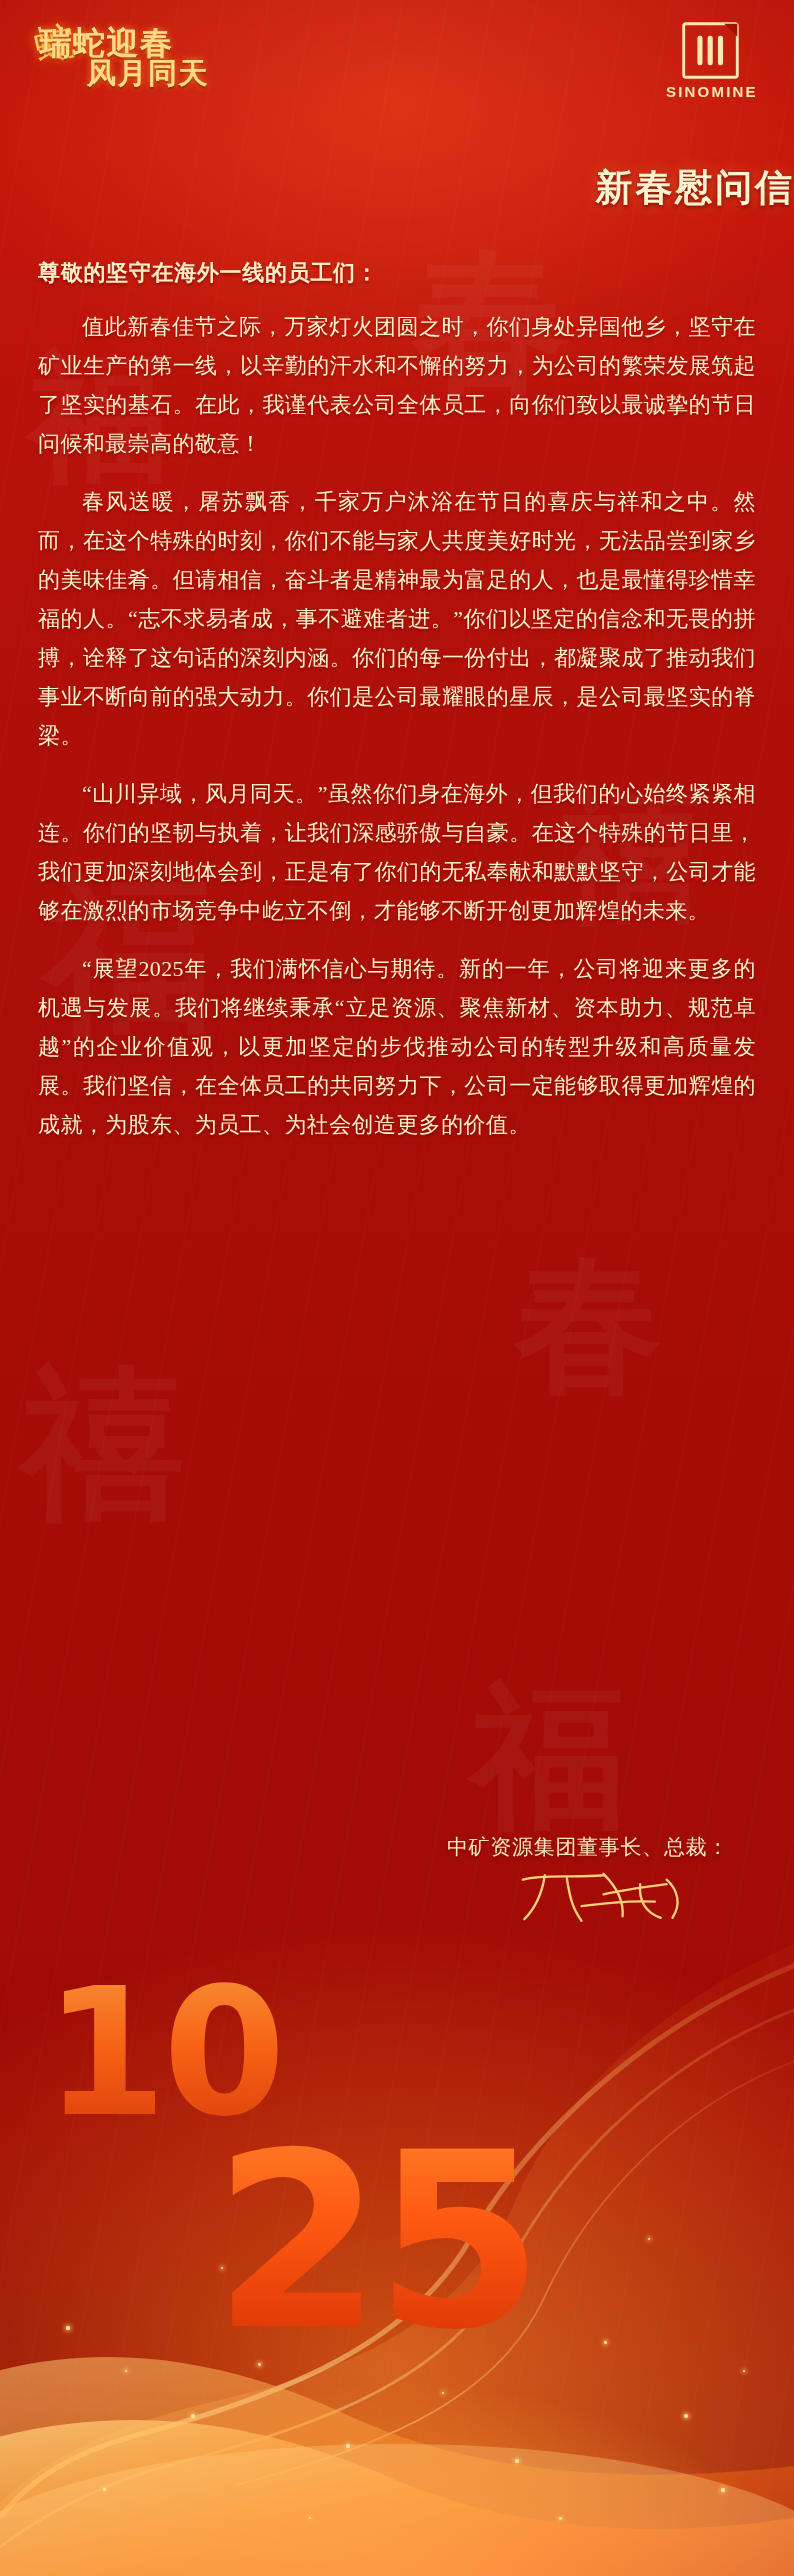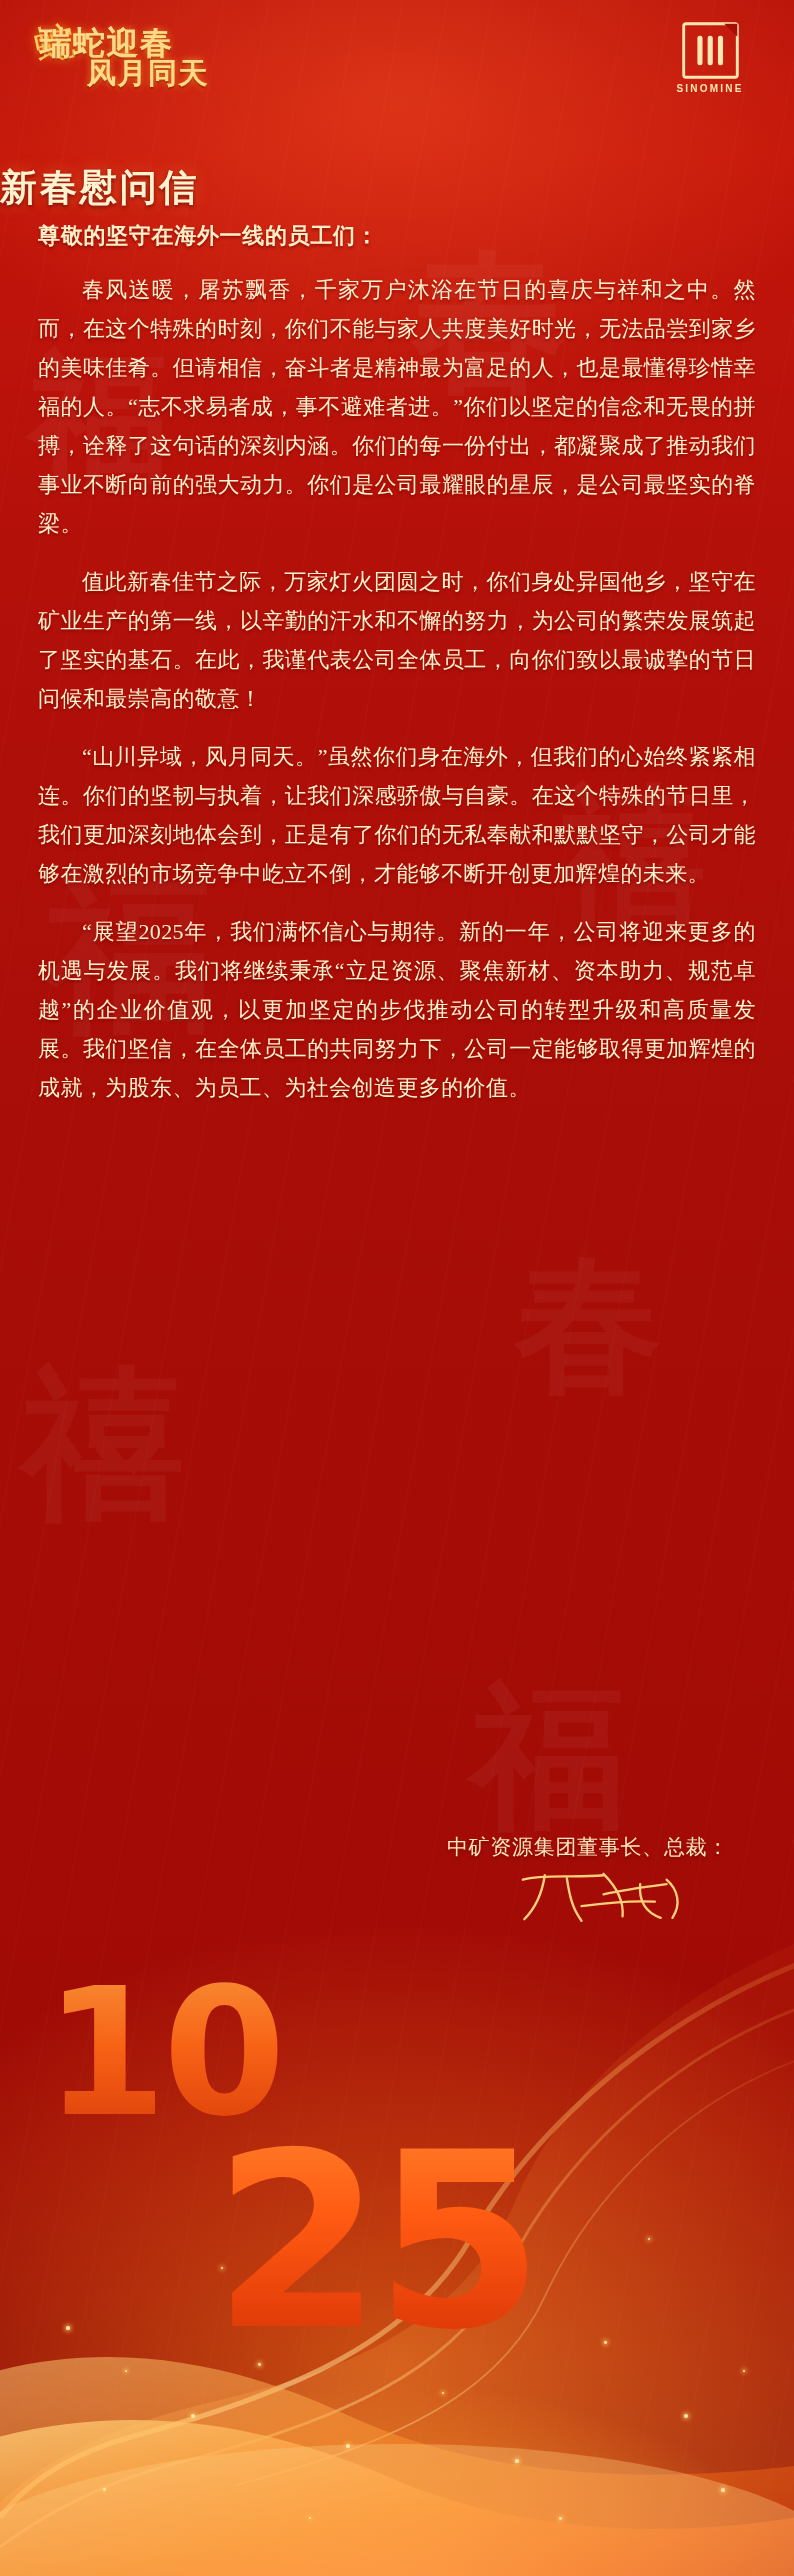--- a/index.html
+++ b/index.html
@@ -90,32 +90,32 @@
     text-align: center;
   }
   .logo-mark {
     width: 57px;
     height: 57px;
     margin: 0 auto;
   }
   .logo-text {
     margin-top: 4.4px;
     font-family: "Liberation Sans", sans-serif;
-    font-size: 10px;
+    font-size: 15px;
     letter-spacing: 2.2px;
     color: #ffe7b4;
     font-weight: bold;
   }
 
   
   .doc-title {
     position: absolute;
     top: 163px;
     left: 0; right: 0;
-    text-align: left;
+    text-align: right;
     font-size: 37px;
     font-weight: bold;
     letter-spacing: 2.9px;
     color: #fff3d0;
     text-shadow: 0 1.5px 4.4px rgba(110,6,0,0.85), 0 0 16px rgba(255,180,70,0.35);
   }
 
   
   .letter {
     position: absolute;
@@ -124,20 +124,21 @@
     width: 718px;
     color: #fff2cf;
   }
   .salutation {
     font-size: 22px;
     font-weight: bold;
     letter-spacing: 0.7px;
     color: #ffeec6;
     margin-bottom: 19px;
     text-shadow: 0 1.5px 2.9px rgba(100,5,0,0.6);
+    margin-top: 37px;
   }
   .para {
     font-size: 22px;
     line-height: 39px;
     text-align: justify;
     text-justify: inter-ideograph;
     text-indent: 2em;
     margin: 0 0 19px 0;
     color: #fff1cc;
     letter-spacing: 0.4px;
@@ -261,22 +262,22 @@
         </svg>
       </div>
       <div class="logo-text">SINOMINE</div>
     </div>
   </div>
 
   <div class="doc-title">新春慰问信</div>
 
   <div class="letter">
     <div class="salutation">尊敬的坚守在海外一线的员工们：</div>
+    <p class="para">值此新春佳节之际，万家灯火团圆之时，你们身处异国他乡，坚守在矿业生产的第一线，以辛勤的汗水和不懈的努力，为公司的繁荣发展筑起了坚实的基石。在此，我谨代表公司全体员工，向你们致以最诚挚的节日问候和最崇高的敬意！</p>
     <p class="para">春风送暖，屠苏飘香，千家万户沐浴在节日的喜庆与祥和之中。然而，在这个特殊的时刻，你们不能与家人共度美好时光，无法品尝到家乡的美味佳肴。但请相信，奋斗者是精神最为富足的人，也是最懂得珍惜幸福的人。“志不求易者成，事不避难者进。”你们以坚定的信念和无畏的拼搏，诠释了这句话的深刻内涵。你们的每一份付出，都凝聚成了推动我们事业不断向前的强大动力。你们是公司最耀眼的星辰，是公司最坚实的脊梁。</p>
-    <p class="para">值此新春佳节之际，万家灯火团圆之时，你们身处异国他乡，坚守在矿业生产的第一线，以辛勤的汗水和不懈的努力，为公司的繁荣发展筑起了坚实的基石。在此，我谨代表公司全体员工，向你们致以最诚挚的节日问候和最崇高的敬意！</p>
     <p class="para">“山川异域，风月同天。”虽然你们身在海外，但我们的心始终紧紧相连。你们的坚韧与执着，让我们深感骄傲与自豪。在这个特殊的节日里，我们更加深刻地体会到，正是有了你们的无私奉献和默默坚守，公司才能够在激烈的市场竞争中屹立不倒，才能够不断开创更加辉煌的未来。</p>
     <p class="para">“展望2025年，我们满怀信心与期待。新的一年，公司将迎来更多的机遇与发展。我们将继续秉承“立足资源、聚焦新材、资本助力、规范卓越”的企业价值观，以更加坚定的步伐推动公司的转型升级和高质量发展。我们坚信，在全体员工的共同努力下，公司一定能够取得更加辉煌的成就，为股东、为员工、为社会创造更多的价值。</p>
   </div>
 
   <div class="signature">
     <div class="sign-line">中矿资源集团董事长、总裁：</div>
     <div class="sign-mark">
       <svg viewBox="0 0 300 90" width="221" height="66" style="position:absolute;right:14.7px;top:0;" aria-hidden="true">
         <g fill="none" stroke="#ffd07a" stroke-width="3.2" stroke-linecap="round">
           <path d="M40 20 C70 12, 110 18, 150 14"></path>

